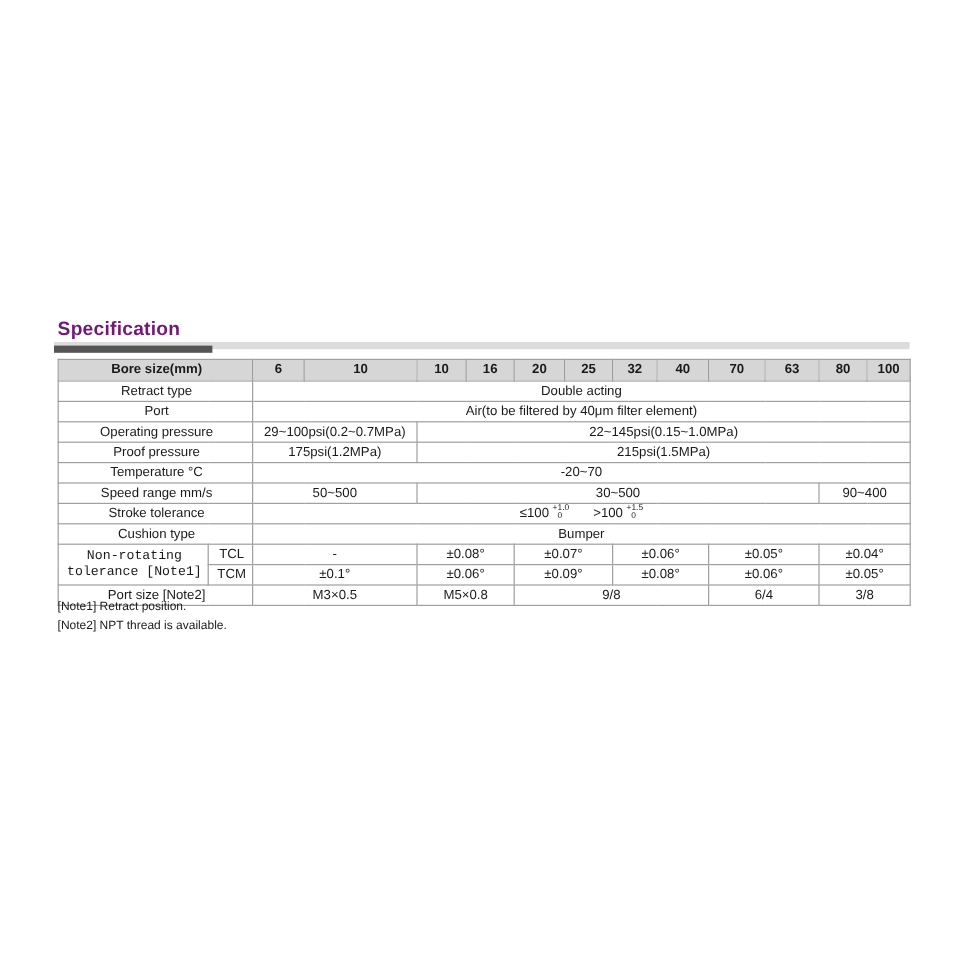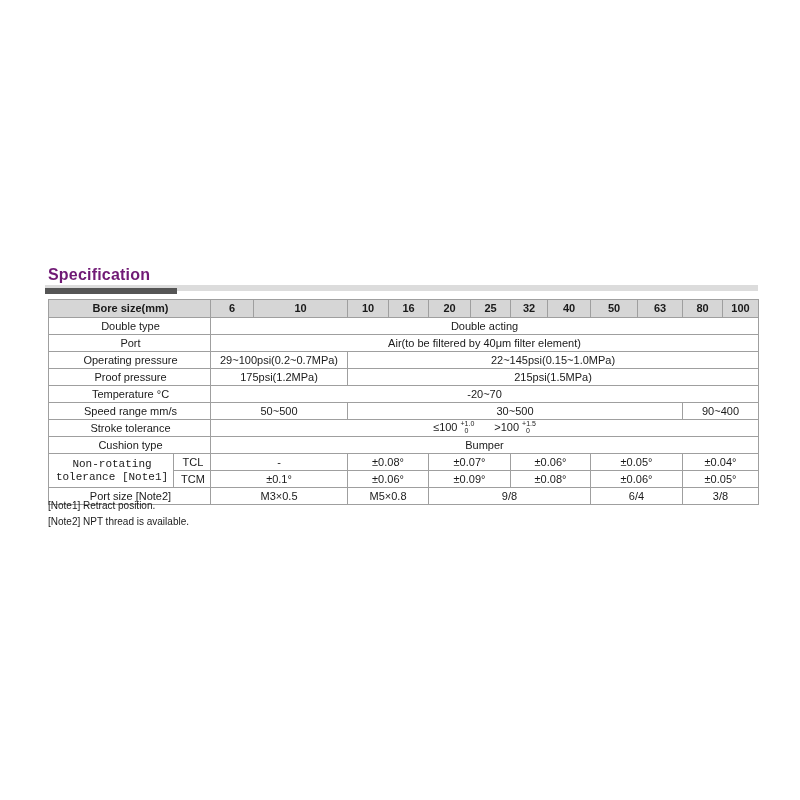--- a/index.html
+++ b/index.html
@@ -69,27 +69,27 @@
       <tr class="hdr">
     <td class="lbl" colspan="2">Bore size(mm)</td>
     <td>6</td>
     <td>10</td>
     <td>10</td>
     <td>16</td>
     <td>20</td>
     <td>25</td>
     <td>32</td>
     <td>40</td>
-    <td>50</td>
+    <td>70</td>
     <td>63</td>
     <td>80</td>
     <td>100</td>
   </tr>
   <tr>
-    <td class="lbl" colspan="2">Double type</td>
+    <td class="lbl" colspan="2">Retract type</td>
     <td colspan="12">Double acting</td>
   </tr>
   <tr>
     <td class="lbl" colspan="2">Port</td>
     <td colspan="12">Air(to be filtered by 40μm filter element)</td>
   </tr>
   <tr>
     <td class="lbl" colspan="2">Operating pressure</td>
     <td colspan="2">29~100psi(0.2~0.7MPa)</td>
     <td colspan="10">22~145psi(0.15~1.0MPa)</td>

